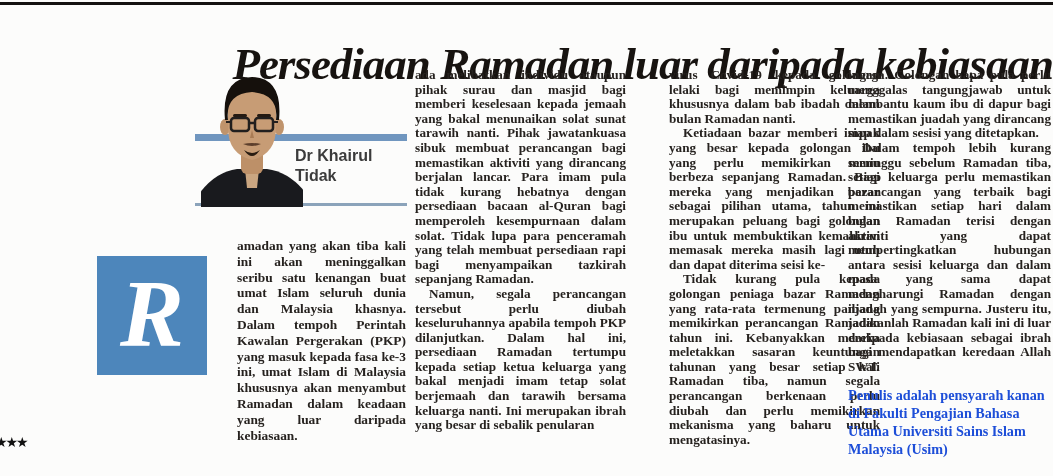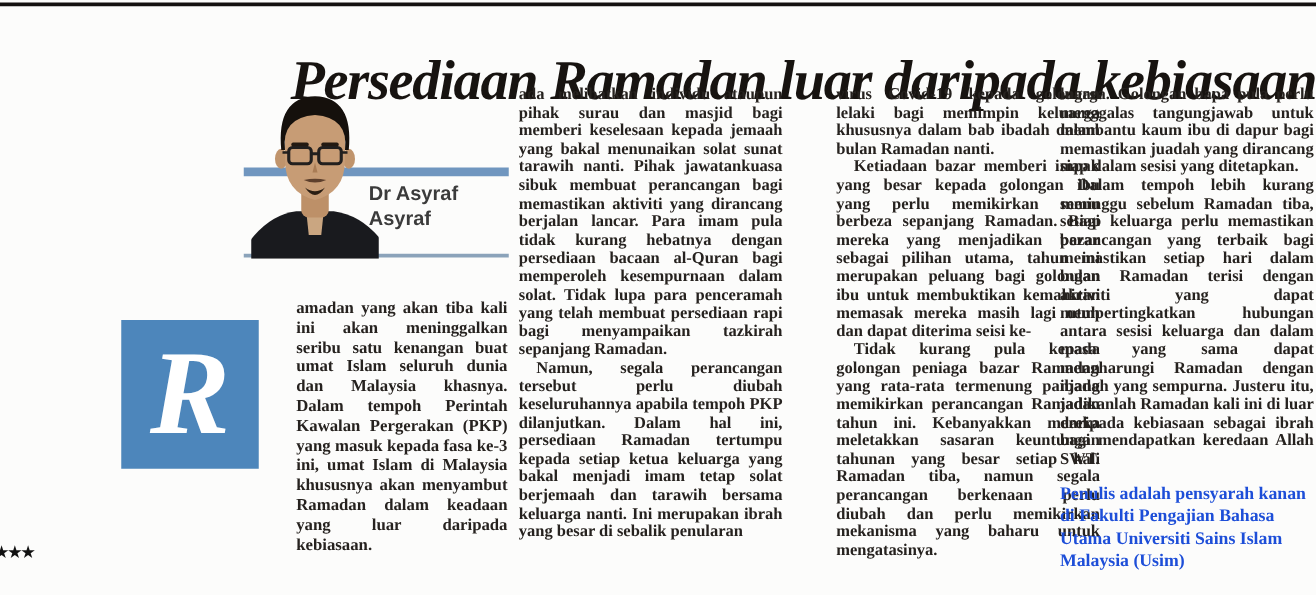--- a/index.html
+++ b/index.html
@@ -84,21 +84,21 @@
       <rect x="54" y="48" width="18" height="13" rx="3" fill="none" stroke="#221f1e" stroke-width="2.5"></rect>
       <line x1="48" y1="53" x2="54" y2="53" stroke="#221f1e" stroke-width="2.5"></line>
       <line x1="30" y1="52" x2="25" y2="52" stroke="#221f1e" stroke-width="2"></line>
       <line x1="72" y1="52" x2="77" y2="52" stroke="#221f1e" stroke-width="2"></line>
 
       <path d="M51,60 L49,68 L53,68 Z" fill="#a97c55"></path>
       <path d="M42,74 Q51,78 60,74 Q51,72 42,74 Z" fill="#5d3f2c"></path>
       <path d="M43,80 Q51,92 59,80 Q51,86 43,80 Z" fill="#2a1d12"></path>
     </svg>
     <div id="author-name">
-      <div>Dr Asyraf Asyraf</div>
+      <div>Dr Khairul Tidak</div>
     </div>
   </div>
 
   <div id="drop-cap">
     <span>R</span>
   </div>
 
   <div id="col-1" class="col">
     <p>amadan yang akan tiba kali ini akan meninggalkan seribu satu kenangan buat umat Islam seluruh dunia dan Malaysia khasnya. Dalam tempoh Perintah Kawalan Pergerakan (PKP) yang masuk kepada fasa ke-3 ini, umat Islam di Malaysia khususnya akan menyambut Ramadan dalam keadaan yang luar daripada kebiasaan.</p>
   </div>

